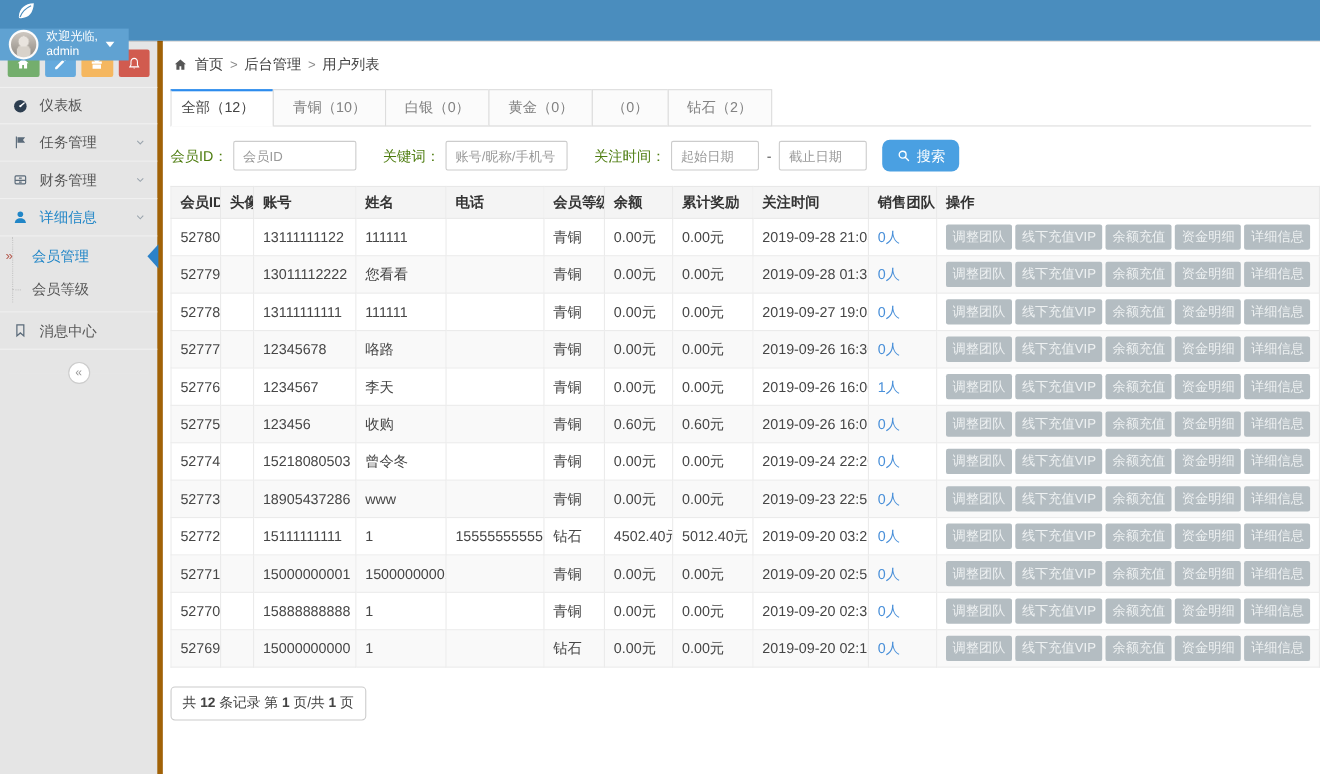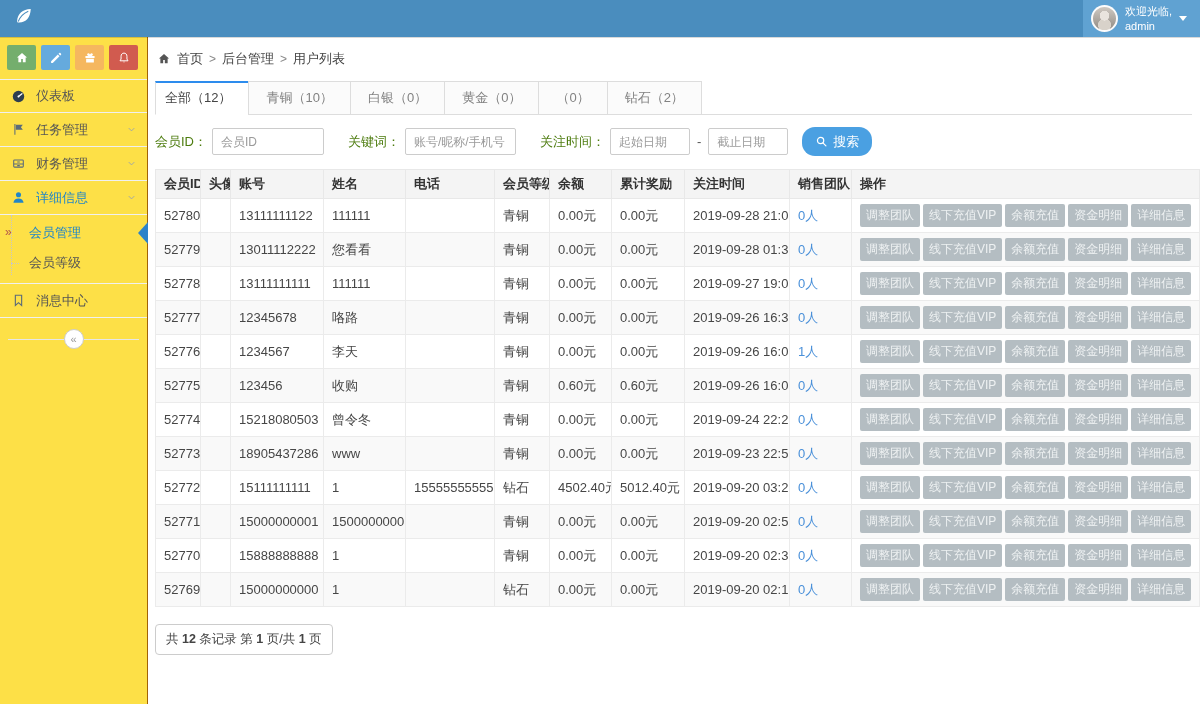--- a/index.html
+++ b/index.html
@@ -1,38 +1,38 @@
 <!DOCTYPE html>
 <html style="--topbar: #4a8dbe; --topbar-user: #60a2d2; --accent: #2d8ced; --active-text: #2186c7; --link: #4a90d9; --btn-gray: #b4bdc2; --search-btn: #4aa0e2;"><head>
 <meta charset="utf-8">
 <style>
   * { margin:0; padding:0; box-sizing:border-box; }
   html,body { width:1200px; height:704px; overflow:hidden; background:#fff;
     font-family:"Liberation Sans","DejaVu Sans",sans-serif; }
 
   
   .topbar { height:37px; background:var(--topbar,#4a8dbe); display:flex; align-items:stretch;
-    box-shadow:0 1px 0 rgba(0,0,0,.15); position:relative; z-index:5; }
+    box-shadow:0 1px 0 rgba(0,0,0,.15); position:relative; z-index:5;flex-direction:column; }
   .logo { width:148px; display:flex; align-items:center; padding-left:13px; color:#fff; }
   .logo svg { width:21px; height:21px; }
   .topbar-spacer { flex:1; }
   .user-panel { width:117px; background:var(--topbar-user,#60a2d2); display:flex;
     align-items:center; padding:0 8px; gap:7px; cursor:pointer; }
   .avatar { width:27px; height:27px; border-radius:50%; border:2px solid rgba(255,255,255,.95);
     background:
       radial-gradient(circle at 50% 38%, #e9e4de 0 26%, transparent 27%),
       radial-gradient(circle at 50% 78%, #d8d2ca 0 30%, transparent 31%),
       linear-gradient(#cfc9c2,#908a83); flex:0 0 auto; }
   .welcome { color:#fff; font-size:11px; line-height:1.3; white-space:nowrap; }
   .caret-down { width:0; height:0; border:4px solid transparent; border-top:5px solid #fff;
     margin-top:4px; }
 
   
   .layout { display:flex; height:667px; }
-  .sidebar { width:148px; flex:0 0 148px; background:#fde047; border-right:1px solid #a16207; }
+  .sidebar { width:148px; flex:0 0 148px; background:#e5e5e5; border-right:5px solid #a16207; }
   .main { flex:1; min-width:0; }
 
   
   .shortcuts { display:flex; gap:5px; padding:8px 7px 9px; }
   .shortcut-btn { width:29px; height:25px; border-radius:2px; display:flex; align-items:center;
     justify-content:center; color:#fff; cursor:pointer; }
   .shortcut-btn svg { width:14px; height:14px; }
   .menu-item { height:34px; display:flex; align-items:center; padding:0 10px;
     border-bottom:1px solid #f0f0f0; font-size:13px; color:#555; cursor:pointer; }
   .menu-item:first-of-type { border-top:1px solid #f0f0f0; }
@@ -81,21 +81,21 @@
   
   .filters { display:flex; align-items:center; padding:12px 8px 10px 7px; }
   .filter-label { font-size:13px; color:#4d7c0f; margin-right:5px; white-space:nowrap; }
   .filters input { height:27px; border:1px solid #ccc; border-radius:2px; padding:0 8px;
     font-size:12px; color:#333; font-family:inherit; outline:none; }
   .filters input::placeholder { color:#9a9a9a; }
   .inp-member-id { width:112px; margin-right:24px; }
   .inp-keyword { width:111px; margin-right:24px; }
   .inp-date { width:80px; }
   .date-sep { margin:0 7px; color:#555; font-size:13px; }
-  .search-btn { height:29px; margin-left:14px; padding:0 13px; border:none; border-radius:13px;
+  .search-btn { height:29px; margin-left:14px; padding:0 13px; border:none; border-radius:7px;
     background:var(--search-btn,#4aa0e2); color:#fff; font-size:13px; display:flex;
     align-items:center; gap:5px; cursor:pointer; font-family:inherit; }
   .search-btn svg { width:13px; height:13px; }
 
   
   .grid { margin:3px 8px 0 7px; width:1044px; border-collapse:collapse; table-layout:fixed; }
   .grid th { background:#f4f4f4; text-align:left; font-size:13px; font-weight:bold; color:#333;
     padding:5px 8px; border:1px solid #e8e8e8; white-space:nowrap; overflow:hidden; }
   .grid td { font-size:13px; color:#464646; padding:5px 8px; border:1px solid #ebebeb;
     height:30px; white-space:nowrap; overflow:hidden; }

